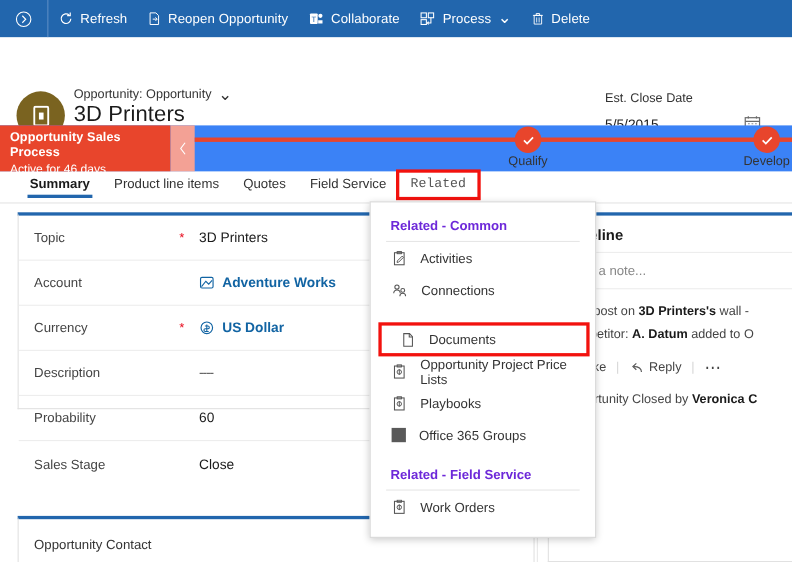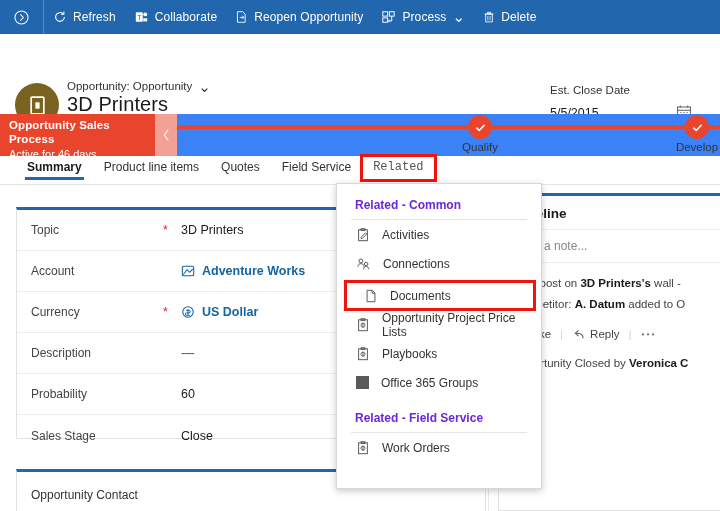--- a/index.html
+++ b/index.html
@@ -107,21 +107,21 @@
   }
   .tab.boxed{ outline:3px solid #f2120e; outline-offset:-1px; color:#555;font-family:Liberation Mono, monospace; }
 
   
   .content{ position:absolute; left:0; top:186px; width:720px; height:325px; background:#fff; }
 
   .card{
     position:absolute;
     background:#fff; border:1px solid #e1e1e1; border-top:3px solid #2266ad;
   }
-  .card-left{ left:16px; top:21px; width:470px; height:232px; }
+  .card-left{ left:16px; top:7px; width:470px; height:179px; }
   .card-bottom{ left:16px; top:283px; width:470px; height:60px; }
   .card-bottom .hdr{ font-size:12px; color:#333; padding:16px 0 0 14px; }
 
   .frow{
     display:flex; align-items:center; height:41px;
     border-bottom:1px solid #ededed; padding:0 14px;
   }
   .frow:last-child{ border-bottom:none; }
   .flabel{ width:132px; font-size:12px; color:#444; }
   .freq{ width:18px; color:#e81123; font-size:12px; }
@@ -156,21 +156,21 @@
   }
   .fly-group{
     font-size:12px; font-weight:bold; color:#6d28d9;
     padding:14px 0 7px 18px;
   }
   .fly-rule{ height:1px; background:#e6e6e6; margin:0 14px; }
   .fly-item{
     display:flex; align-items:center; gap:12px;
     height:29px; padding:0 0 0 19px; font-size:12px; color:#333;
   }
-  .fly-item.boxed{ outline:3px solid #f2120e; outline-offset:-2px; margin:3px 6px 0 8px; }
+  .fly-item.boxed{ outline:3px solid #f2120e; outline-offset:-2px; margin:16px 6px 0 8px; }
   .sq-icon{ width:13px; height:13px; background:#595959; display:inline-block; }
 
   .scroll-gutter{
     position:absolute; left:488px; top:190px; width:1px; height:321px; background:#e8e8e8;
   }
 </style>
 </head>
 <body>
 
 <div class="cmdbar">
@@ -184,42 +184,42 @@
   </div>
 
   <div class="cmd-btn">
     <span class="ico">
       <svg width="14" height="14" viewBox="0 0 16 16">
           <path d="M13 8a5 5 0 1 1-1.6-3.7" fill="none" stroke="#fff" stroke-width="1.2"></path>
           <path d="M12.4 1.6 L12.4 4.8 L9.2 4.8" fill="none" stroke="#fff" stroke-width="1.2"></path>
         </svg>
     </span>
     <span class="lbl">Refresh</span>
+  </div>
+
+  <div class="cmd-btn">
+    <span class="ico">
+      <svg width="13" height="14" viewBox="0 0 16 16">
+          <path d="M3 1.5h6.5L12.5 4.5V14.5H3z" fill="none" stroke="#fff" stroke-width="1.1"></path>
+          <path d="M6 8.5h4.5M9 6.5l2 2-2 2" fill="none" stroke="#fff" stroke-width="1.1"></path>
+        </svg>
+    </span>
+    <span class="lbl">Reopen Opportunity</span>
   </div>
 
   <div class="cmd-btn">
     <span class="ico">
       <svg width="15" height="14" viewBox="0 0 16 16">
           <rect x="1.5" y="2.5" width="8" height="11" rx="1" fill="#fff"></rect>
           <text x="5.5" y="11" font-size="8" fill="#2266ad" text-anchor="middle" font-family="Liberation Sans">T</text>
           <circle cx="12.3" cy="5" r="2.2" fill="#fff"></circle>
           <path d="M10 9.5h4.5v3.5H10z" fill="#fff"></path>
         </svg>
     </span>
     <span class="lbl">Collaborate</span>
-  </div>
-
-  <div class="cmd-btn">
-    <span class="ico">
-      <svg width="13" height="14" viewBox="0 0 16 16">
-          <path d="M3 1.5h6.5L12.5 4.5V14.5H3z" fill="none" stroke="#fff" stroke-width="1.1"></path>
-          <path d="M6 8.5h4.5M9 6.5l2 2-2 2" fill="none" stroke="#fff" stroke-width="1.1"></path>
-        </svg>
-    </span>
-    <span class="lbl">Reopen Opportunity</span>
   </div>
 
   <div class="cmd-btn">
     <span class="ico">
       <svg width="15" height="14" viewBox="0 0 16 16">
           <rect x="1.5" y="2" width="5.5" height="5" fill="none" stroke="#fff" stroke-width="1.1"></rect>
           <rect x="1.5" y="9" width="5.5" height="5" fill="none" stroke="#fff" stroke-width="1.1"></rect>
           <rect x="9" y="2" width="5.5" height="5" fill="none" stroke="#fff" stroke-width="1.1"></rect>
           <path d="M11.7 7v5.5H8M9.3 11l-1.3 1.5 1.3 1.5" fill="none" stroke="#fff" stroke-width="1.1"></path>
         </svg>

